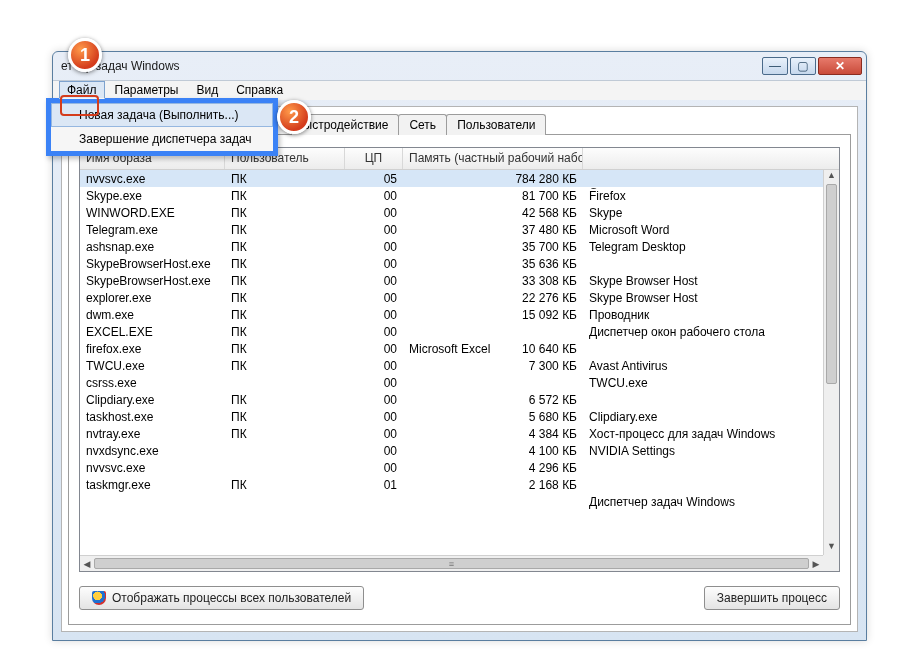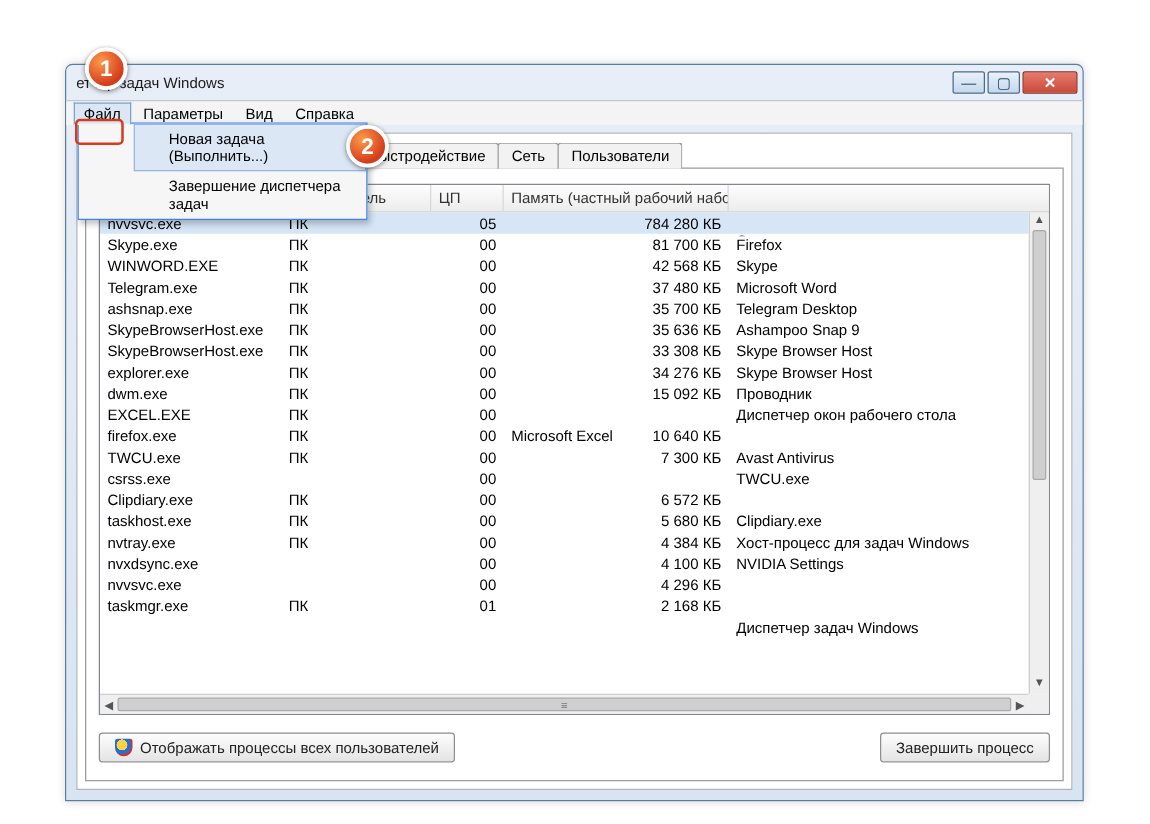--- a/index.html
+++ b/index.html
@@ -21,33 +21,32 @@
   width: 26px; height: 18px; border: 1px solid #4a6a8a; border-radius: 2px;
   background: linear-gradient(#e9f1fb, #c6d8ed);
   display: flex; align-items: center; justify-content: center; color: #2b4a66;
   font-size: 10px; line-height: 1;
 }
 .win-btn.close { width: 44px; background: linear-gradient(#e77a6b, #c94b3a); border-color: #8a2c20; color: #fff; }
 .win-btn.close span { font-size: 12px; font-weight: bold; }
 
 .menubar {
   height: 20px; background: #f4f4f4; border-top: 1px solid #c0cad6;
-  display: flex; align-items: center; padding-left: 6px; gap: 2px;
+  display: flex; align-items: flex-start; padding-left: 6px; gap: 2px;
 }
 .menubar .menu-item { padding: 2px 8px; cursor: default; }
 .menubar .menu-item.active {
   background: #dbe7f5; border: 1px solid #7da2ce; border-bottom: 1px solid #f6f6f6;
   padding: 1px 7px; position: relative; z-index: 30;
 }
 
 .dropdown {
-  position: absolute; left: 62px; top: 98px; width: 232px;
-  background: #f6f6f6; border: 1px solid #3b82f6; box-shadow: 2px 3px 5px rgba(0,0,0,.25);
+  position: absolute; left: 46px; top: 98px; width: 232px;
+  background: #f6f6f6; border: 5px solid #3b82f6; box-shadow: 2px 3px 5px rgba(0,0,0,.25);
   z-index: 25;
-  padding-left: 44px;
 }
 .dropdown .dd-item {
   padding: 5px 10px 5px 28px; cursor: default;
 }
 .dropdown .dd-item.highlight { background: #dbe7f5; border: 1px solid #95b7e0; padding: 4px 9px 4px 27px; }
 
 .client {
   position: absolute; left: 8px; right: 8px; top: 54px; bottom: 8px;
   background: #fff; border: 1px solid #b4b4b4;
 }
@@ -72,21 +71,21 @@
   border: 1px solid #828790;
 }
 .list-header {
   height: 22px; background: linear-gradient(#fdfdfd, #ececec);
   border-bottom: 1px solid #d0d0d0; display: flex;
 }
 .list-header .col {
   border-right: 1px solid #d8d8d8; padding: 3px 6px; color: #333;
   white-space: nowrap; overflow: hidden;
 }
-.list-header .col.num { text-align: left; }
+.list-header .col.num { text-align: center; }
 .col-name { width: 145px; }
 .col-user  { width: 120px; }
 .col-cpu { width: 58px; text-align: right; }
 .col-mem { width: 180px; text-align: right; }
 .col-desc { flex: 1; margin-top: 35px; }
 
 .list-body {
   position: absolute; left: 0; right: 16px; top: 22px; bottom: 16px;
   overflow: hidden;
 }
@@ -223,41 +222,40 @@
               <div class="cell col-user">ПК</div>
               <div class="cell col-cpu num">00</div>
               <div class="cell col-mem num">37 480 КБ</div>
               <div class="cell col-desc">Telegram Desktop</div>
             </div>
             <div class="row">
               <div class="cell col-name">ashsnap.exe</div>
               <div class="cell col-user">ПК</div>
               <div class="cell col-cpu num">00</div>
               <div class="cell col-mem num">35 700 КБ</div>
-              <div class="cell col-desc">Ashampoo Snap 9</div>
             </div>
             <div class="row">
               <div class="cell col-name">SkypeBrowserHost.exe</div>
               <div class="cell col-user">ПК</div>
               <div class="cell col-cpu num">00</div>
               <div class="cell col-mem num">35 636 КБ</div>
               <div class="cell col-desc">Skype Browser Host</div>
             </div>
             <div class="row">
               <div class="cell col-name">SkypeBrowserHost.exe</div>
               <div class="cell col-user">ПК</div>
               <div class="cell col-cpu num">00</div>
               <div class="cell col-mem num">33 308 КБ</div>
               <div class="cell col-desc">Skype Browser Host</div>
             </div>
             <div class="row">
               <div class="cell col-name">explorer.exe</div>
               <div class="cell col-user">ПК</div>
               <div class="cell col-cpu num">00</div>
-              <div class="cell col-mem num">34 276 КБ</div>
+              <div class="cell col-mem num">22 276 КБ</div>
               <div class="cell col-desc">Проводник</div>
             </div>
             <div class="row">
               <div class="cell col-name">dwm.exe</div>
               <div class="cell col-user">ПК</div>
               <div class="cell col-cpu num">00</div>
               <div class="cell col-mem num">15 092 КБ</div>
               <div class="cell col-desc">Диспетчер окон рабочего стола</div>
             </div>
             <div class="row">

